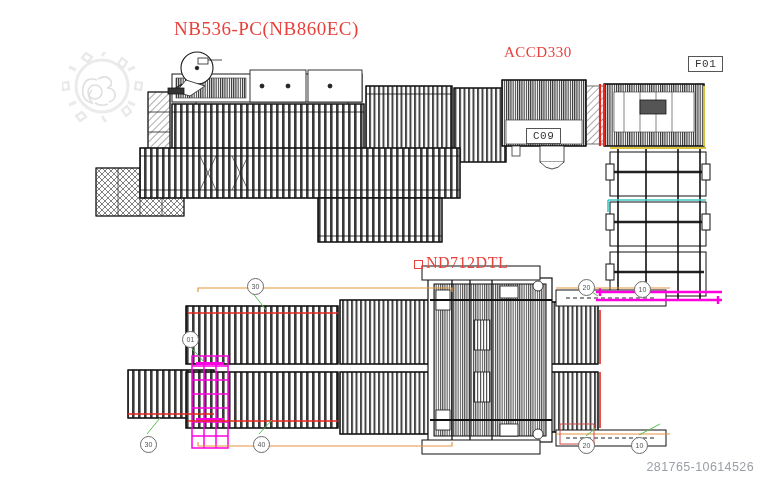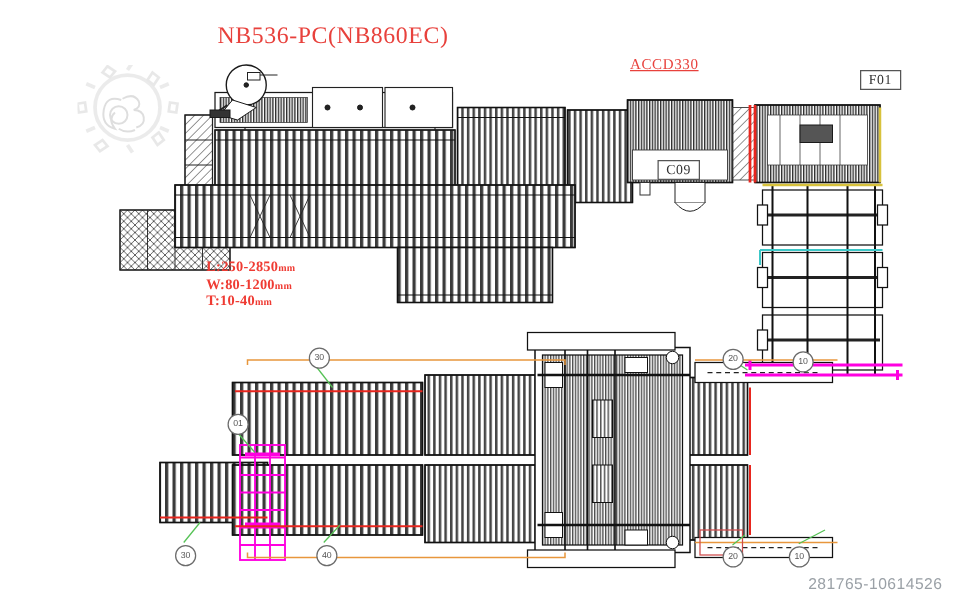--- a/index.html
+++ b/index.html
@@ -3,30 +3,30 @@
 <meta charset="utf-8">
 <style>
   html,body{margin:0;padding:0;background:#fff;}
   body{width:762px;height:480px;overflow:hidden;
        font-family:"Liberation Serif",serif;position:relative;}
   #stage{position:absolute;inset:0;width:762px;height:480px;background:#ffffff;}
 
   .lbl{position:absolute;white-space:nowrap;}
   .red{color:#e8413c;font-family:"Liberation Serif",serif;}
   .title-main{font-size:19px;letter-spacing:.5px;}
-  .title-acc{font-size:12px;letter-spacing:.5px;text-decoration:underline;}
+  .title-acc{font-size:15px;letter-spacing:.5px;}
   .title-nd{font-size:16px;letter-spacing:.5px;}
 
   .specblock{position:absolute;left:165px;top:208px;color:#ef3b33;
              font-family:"Liberation Serif",serif;font-size:11.5px;line-height:13.5px;
              font-weight:bold;letter-spacing:.2px;}
   .specblock div span.u{font-size:8px;}
 
   .tagbox{position:absolute;border:1px solid #555;background:#fff;
-          font-family:Liberation Serif, serif;font-size:11px;color:#333;
+          font-family:Liberation Mono, monospace;font-size:11px;color:#333;
           padding:1px 6px;letter-spacing:.5px;}
 
   .wmk{position:absolute;right:8px;bottom:6px;color:#9aa0a6;
        font-family:"Liberation Sans",sans-serif;font-size:12.5px;letter-spacing:.4px;}
 
   .logo{position:absolute;left:62px;top:52px;width:86px;height:78px;opacity:.16;}
 
   .sq{display:inline-block;width:7px;height:7px;border:1.2px solid #e8413c;
       margin-right:3px;vertical-align:middle;}
 
@@ -303,26 +303,24 @@
       <line x1="639" y1="289" x2="646" y2="298"></line>
       <line x1="586" y1="436" x2="596" y2="428"></line>
       <line x1="639" y1="435" x2="660" y2="424"></line>
     </g>
   </svg>
 
   <div class="lbl red title-main" style="left:174px;top:18px;">NB536-PC(NB860EC)</div>
 
   <div class="lbl red title-acc" style="left:504px;top:44px;">ACCD330</div>
 
-
-  <div class="specblock">
-    <div><span>L</span>:<span>250-2850</span><span class="u">mm</span></div>
-    <div><span>W</span>:<span>80-1200</span><span class="u">mm</span></div>
-    <div><span>T</span>:<span>10-40</span><span class="u">mm</span></div>
+  <div class="lbl red title-nd" style="left:414px;top:254px;">
+    <span class="sq"></span><span>ND712DTL</span>
   </div>
+
 
   <div class="tagbox" style="left:688px;top:56px;">F01</div>
   <div class="tagbox" style="left:526px;top:100px;margin-top:28px;">C09</div>
 
   <div id="callout-layer">
       <div class="callout" style="left: 247px; top: 278px;">30</div>
       <div class="callout" style="left: 182px; top: 331px;">01</div>
       <div class="callout" style="left: 140px; top: 436px;">30</div>
       <div class="callout" style="left: 253px; top: 436px;">40</div>
       <div class="callout" style="left: 578px; top: 279px;">20</div>

